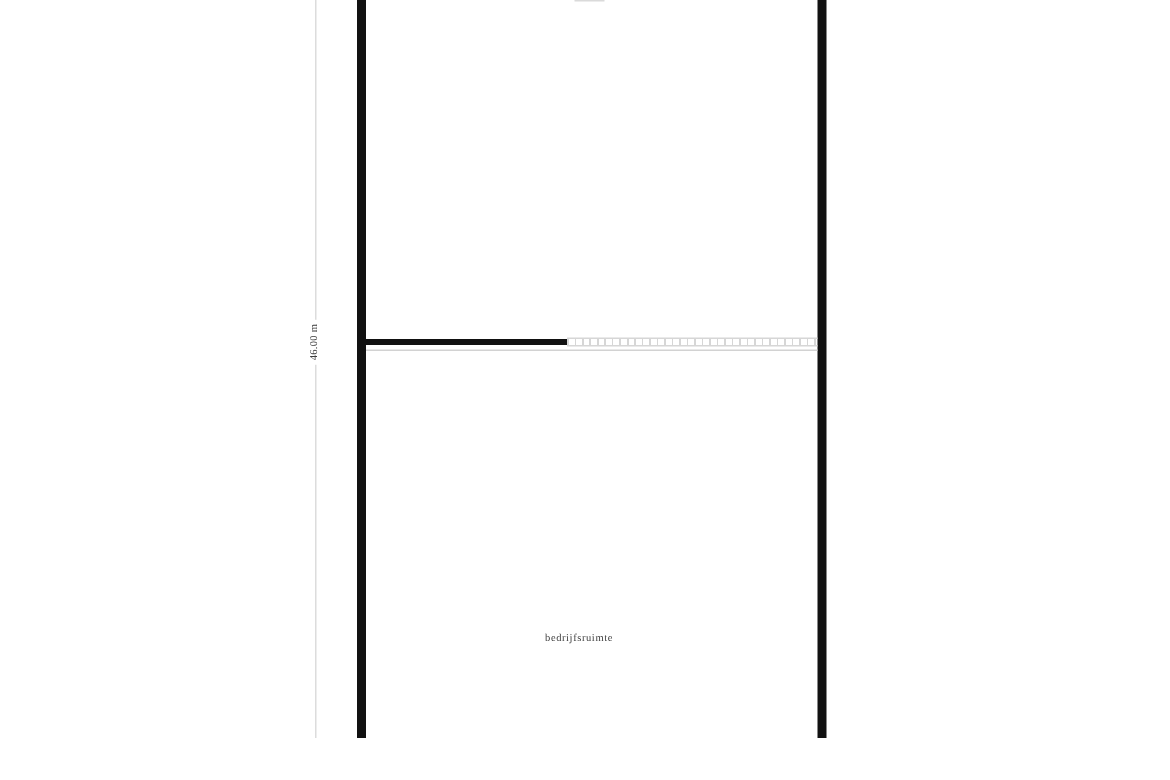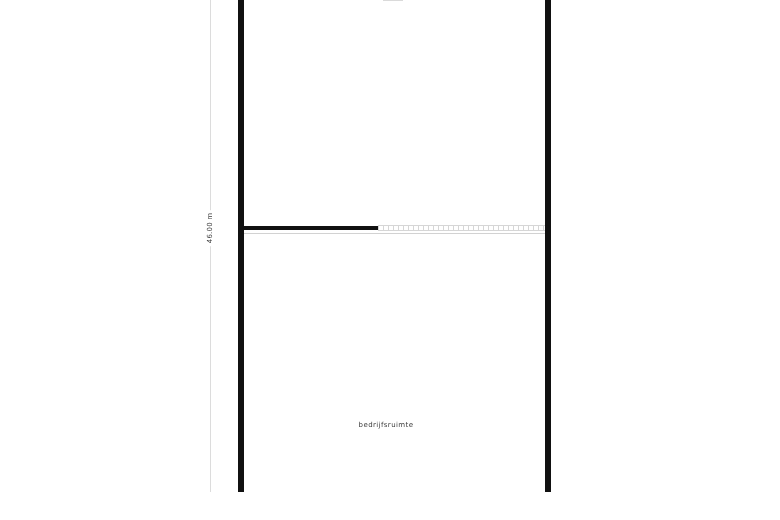--- a/index.html
+++ b/index.html
@@ -7,20 +7,21 @@
     padding: 0;
     background: #ffffff;
     font-family: "DejaVu Sans", sans-serif;
   }
   .canvas {
     position: relative;
     width: 780px;
     height: 492px;
     background: var(--background, #ffffff);
     overflow: hidden;
+    font-family: Liberation Serif, serif;
   }
   
   .dimension-line {
     position: absolute;
     left: 210px;
     top: 0;
     width: 1px;
     height: 520px;
     background: var(--dimension-line, #dcdcdc);
   }

